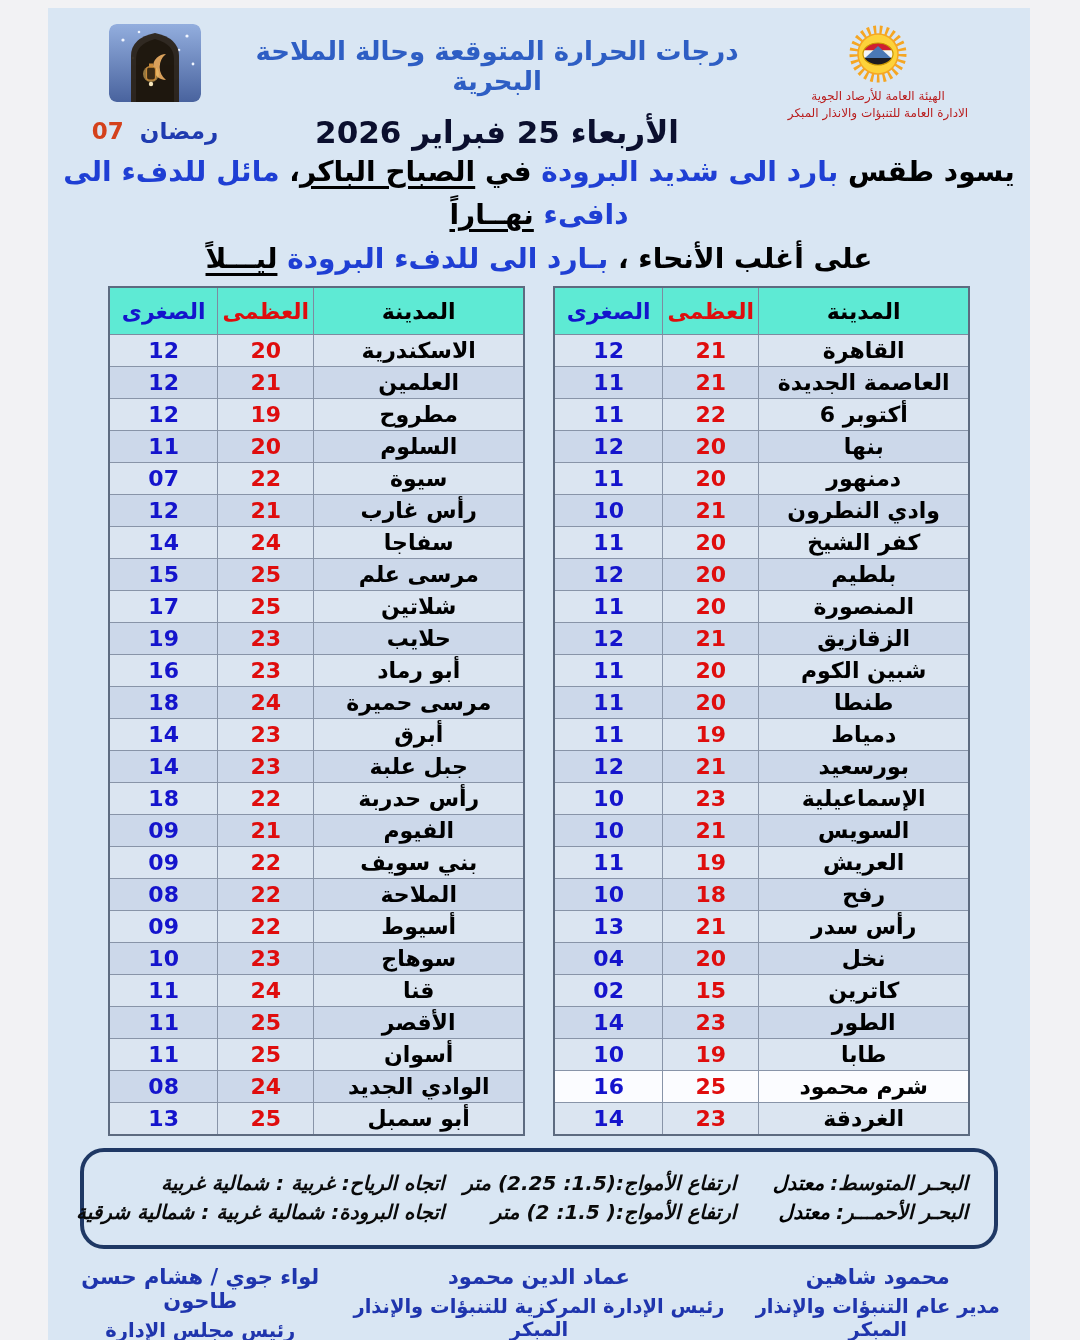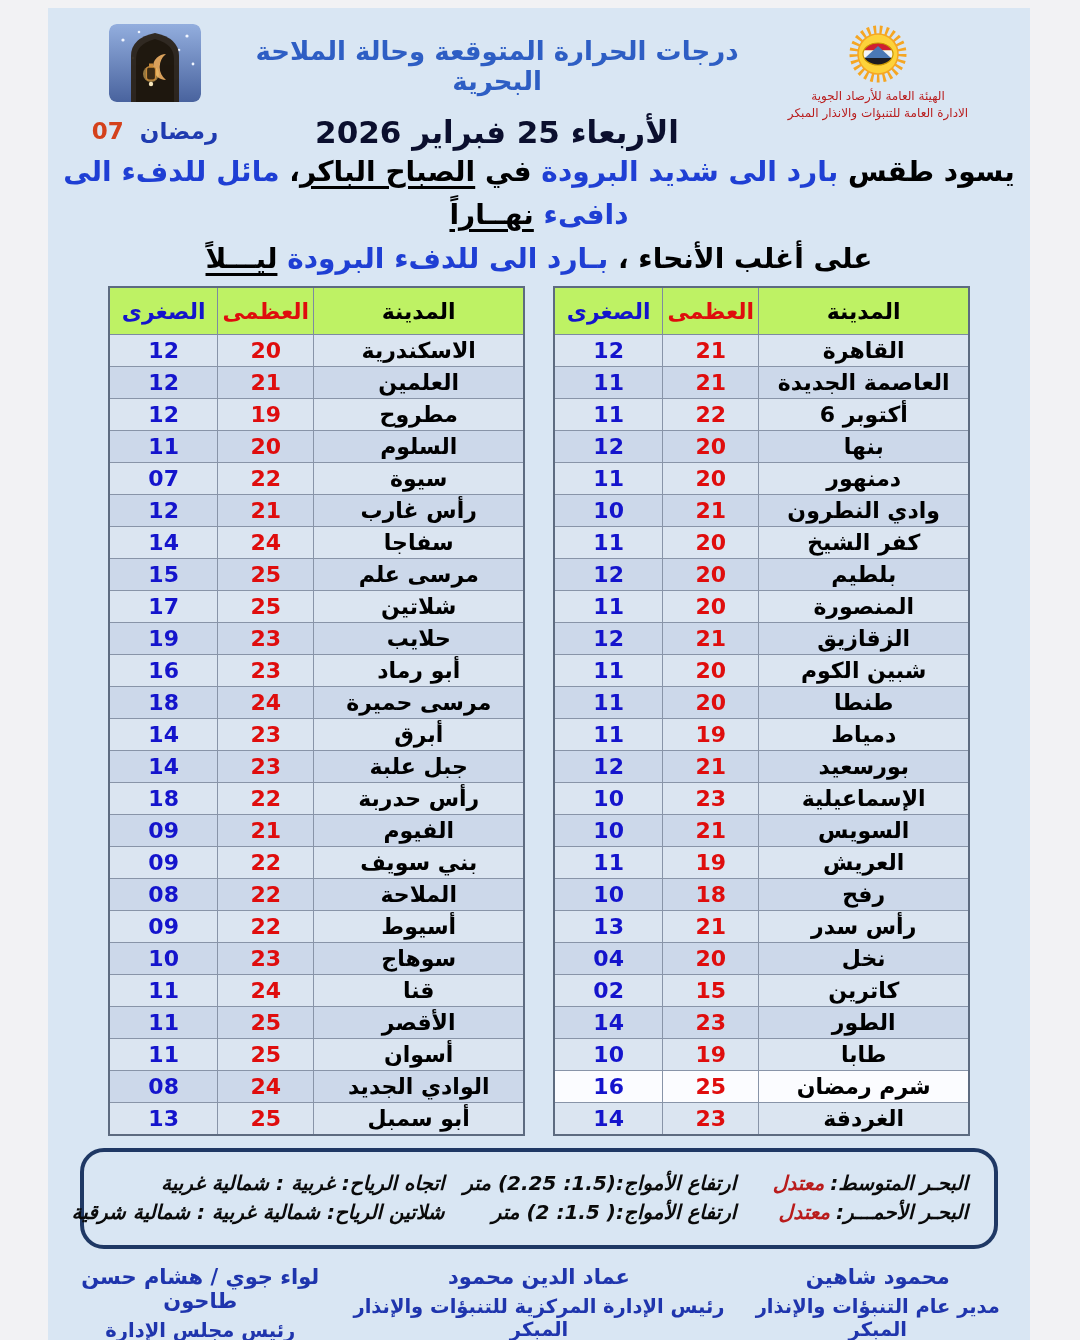--- a/index.html
+++ b/index.html
@@ -28,38 +28,38 @@
   
   .summary{text-align:center;direction:rtl;font-weight:bold;
            font-size:28px;color:#000;line-height:1.55;}
   .summary .blu{color:#1f3fd4;}
   .summary .und{text-decoration:underline;text-underline-offset:5px;text-decoration-thickness:2.5px;}
 
   
   .tables{display:flex;justify-content:center;gap:28px;margin-top:6px;}
   table.temp-table{border-collapse:collapse;table-layout:fixed;width:417px;direction:rtl;
                    border:2px solid #5d6b80;}
-  .temp-table th{background:#bef264;color:#17365d;font-size:22px;font-weight:bold;height:44px;
+  .temp-table th{background:#5eead4;color:#17365d;font-size:22px;font-weight:bold;height:44px;
                  border:1px solid #7d8ba0;}
   .temp-table td{height:31px;text-align:center;font-weight:bold;font-size:22px;padding:0 2px;
                  border:1px solid #8894a8;white-space:nowrap;overflow:hidden;}
   .temp-table .city{width:51%;color:#000;}
   .temp-table .max{width:23%;color:#df0d0d;}
   .temp-table .min{width:26%;color:#1414cc;}
   .temp-table tbody tr:nth-child(odd){background:#dbe5f1;}
   .temp-table tbody tr:nth-child(even){background:#ccd8ea;}
   #right-tbody tr:nth-child(24){background:#fbfcff;}
 
   
   .marine{margin:12px auto 0;width:918px;border:4px solid #1f3864;border-radius:24px;
           padding:14px 26px 16px;direction:rtl;background:#d9e6f3;box-sizing:border-box;}
   .marine-row{display:grid;grid-template-columns:27% 34% 39%;margin:5px 0;font-weight:bold;
               font-size:20px;color:#0a0a0a;}
   .marine-row .cell{text-align:right;white-space:nowrap;font-style:italic;}
-  .marine-row .state{color:#b91c1c;margin-right:6px;}
+  .marine-row .state{color:#000000;margin-right:6px;}
 
   
   .officials{display:grid;grid-template-columns:31% 38% 31%;direction:rtl;margin-top:16px;
              text-align:center;color:#1f35ad;font-weight:bold;}
   .off-name{font-size:21px;}
   .off-title{font-size:19.5px;margin-top:6px;}
 </style>
 </head>
 <body>
 
@@ -429,21 +429,21 @@
     <td class="min">14</td>
   </tr>
 
   <tr>
     <td class="city">طابا</td>
     <td class="max">19</td>
     <td class="min">10</td>
   </tr>
 
   <tr>
-    <td class="city">شرم رمضان</td>
+    <td class="city">شرم محمود</td>
     <td class="max">25</td>
     <td class="min">16</td>
   </tr>
 
   <tr>
     <td class="city">الغردقة</td>
     <td class="max">23</td>
     <td class="min">14</td>
   </tr>
 </tbody>
@@ -452,21 +452,21 @@
 
   <div class="marine">
     <div class="marine-row">
       <div class="cell"><span>البحـر المتوسط:</span><span class="state">معتدل</span></div>
       <div class="cell">ارتفاع الأمواج:(1.5: 2.25) متر</div>
       <div class="cell">اتجاه الرياح: غربية : شمالية غربية</div>
     </div>
     <div class="marine-row">
       <div class="cell"><span>البحـر الأحمـــر:</span><span class="state">معتدل</span></div>
       <div class="cell">ارتفاع الأمواج:( 1.5: 2) متر</div>
-      <div class="cell">شلاتين الرياح: شمالية غربية : شمالية شرقية</div>
+      <div class="cell">اتجاه البرودة: شمالية غربية : شمالية شرقية</div>
     </div>
   </div>
 
   <div class="officials">
     <div>
       <div class="off-name">محمود شاهين</div>
       <div class="off-title">مدير عام التنبؤات والإنذار المبكر</div>
     </div>
     <div>
       <div class="off-name">عماد الدين محمود</div>

